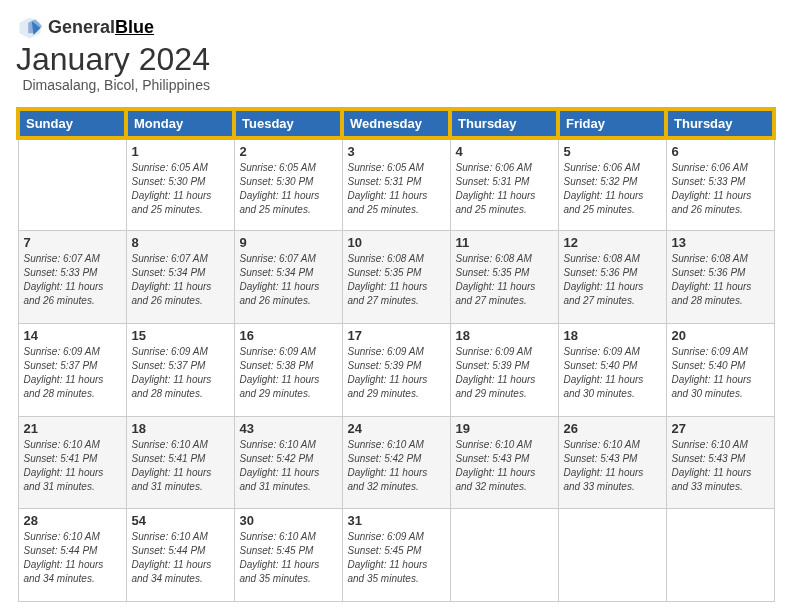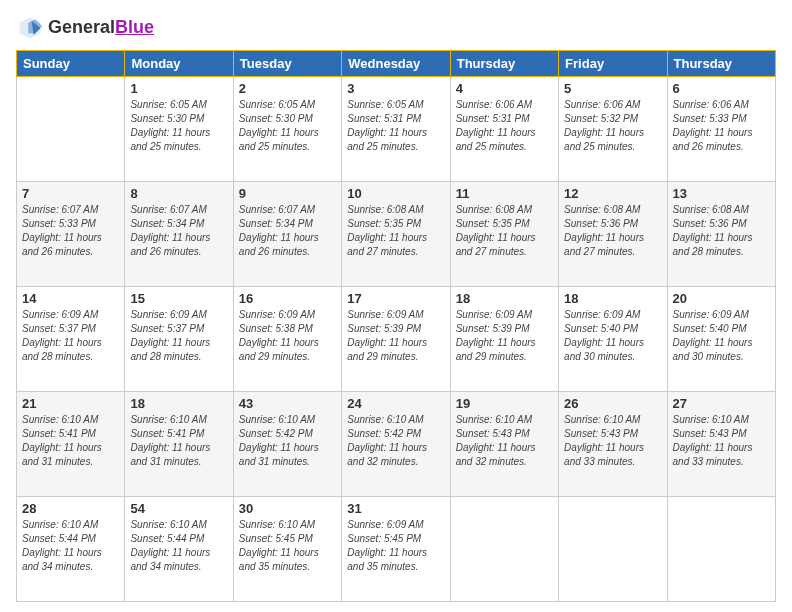--- a/index.html
+++ b/index.html
@@ -14,36 +14,36 @@
       width: 792px;
       height: 612px;
       padding: 10px 16px 10px 16px;
       display: flex;
       flex-direction: column;
     }
     .header {
       display: flex;
       justify-content: space-between;
       align-items: flex-start;
-      margin-bottom: 8px;
+      margin-bottom: 14px;
       flex-direction: column;
     }
     .logo {
       display: flex;
       align-items: center;
       gap: 4px;
       margin-top: 4px;
     }
     .logo-text {
       font-size: 18px;
       font-weight: bold;
       line-height: 1.1;
     }
     .logo-general { color: #333; }
-    .logo-blue { color: #a21caf; text-decoration: underline; }
+    .logo-blue { color: #000000; text-decoration: underline; }
     .logo-icon {
       width: 28px;
       height: 28px;
     }
     .title-block {
       text-align: right;
     }
     .month-title {
       font-size: 32px;
       font-weight: normal;
@@ -59,21 +59,21 @@
       border-collapse: collapse;
       flex: 1;
     }
     .calendar thead th {
       background-color: #2d6db5;
       color: #fff;
       text-align: left;
       padding: 5px 6px;
       font-size: 13px;
       font-weight: bold;
-      border: 1px solid #eab308;
+      border: 4px solid #eab308;
     }
     .calendar tbody td {
       border: 1px solid #ccc;
       vertical-align: top;
       padding: 4px 5px;
       font-size: 10.5px;
       color: #333;
       width: calc(100% / 7);
       height: 88px;
     }
@@ -108,20 +108,22 @@
         <polygon points="18,8 28,16 20,24" fill="#3a7abf"></polygon>
       </svg>
       <div>
         <div style="display:flex; gap:0;">
           <span class="logo-text logo-general">General</span>
           <span class="logo-text logo-blue">Blue</span>
         </div>
       </div>
     </div>
     <div class="title-block">
+      <div class="month-title">January 2024</div>
+      <div class="subtitle">Dimasalang, Bicol, Philippines</div>
     </div>
   </div>
 
   <table class="calendar">
     <thead>
       <tr>
         <th>Sunday</th>
         <th>Monday</th>
         <th>Tuesday</th>
         <th>Wednesday</th>

